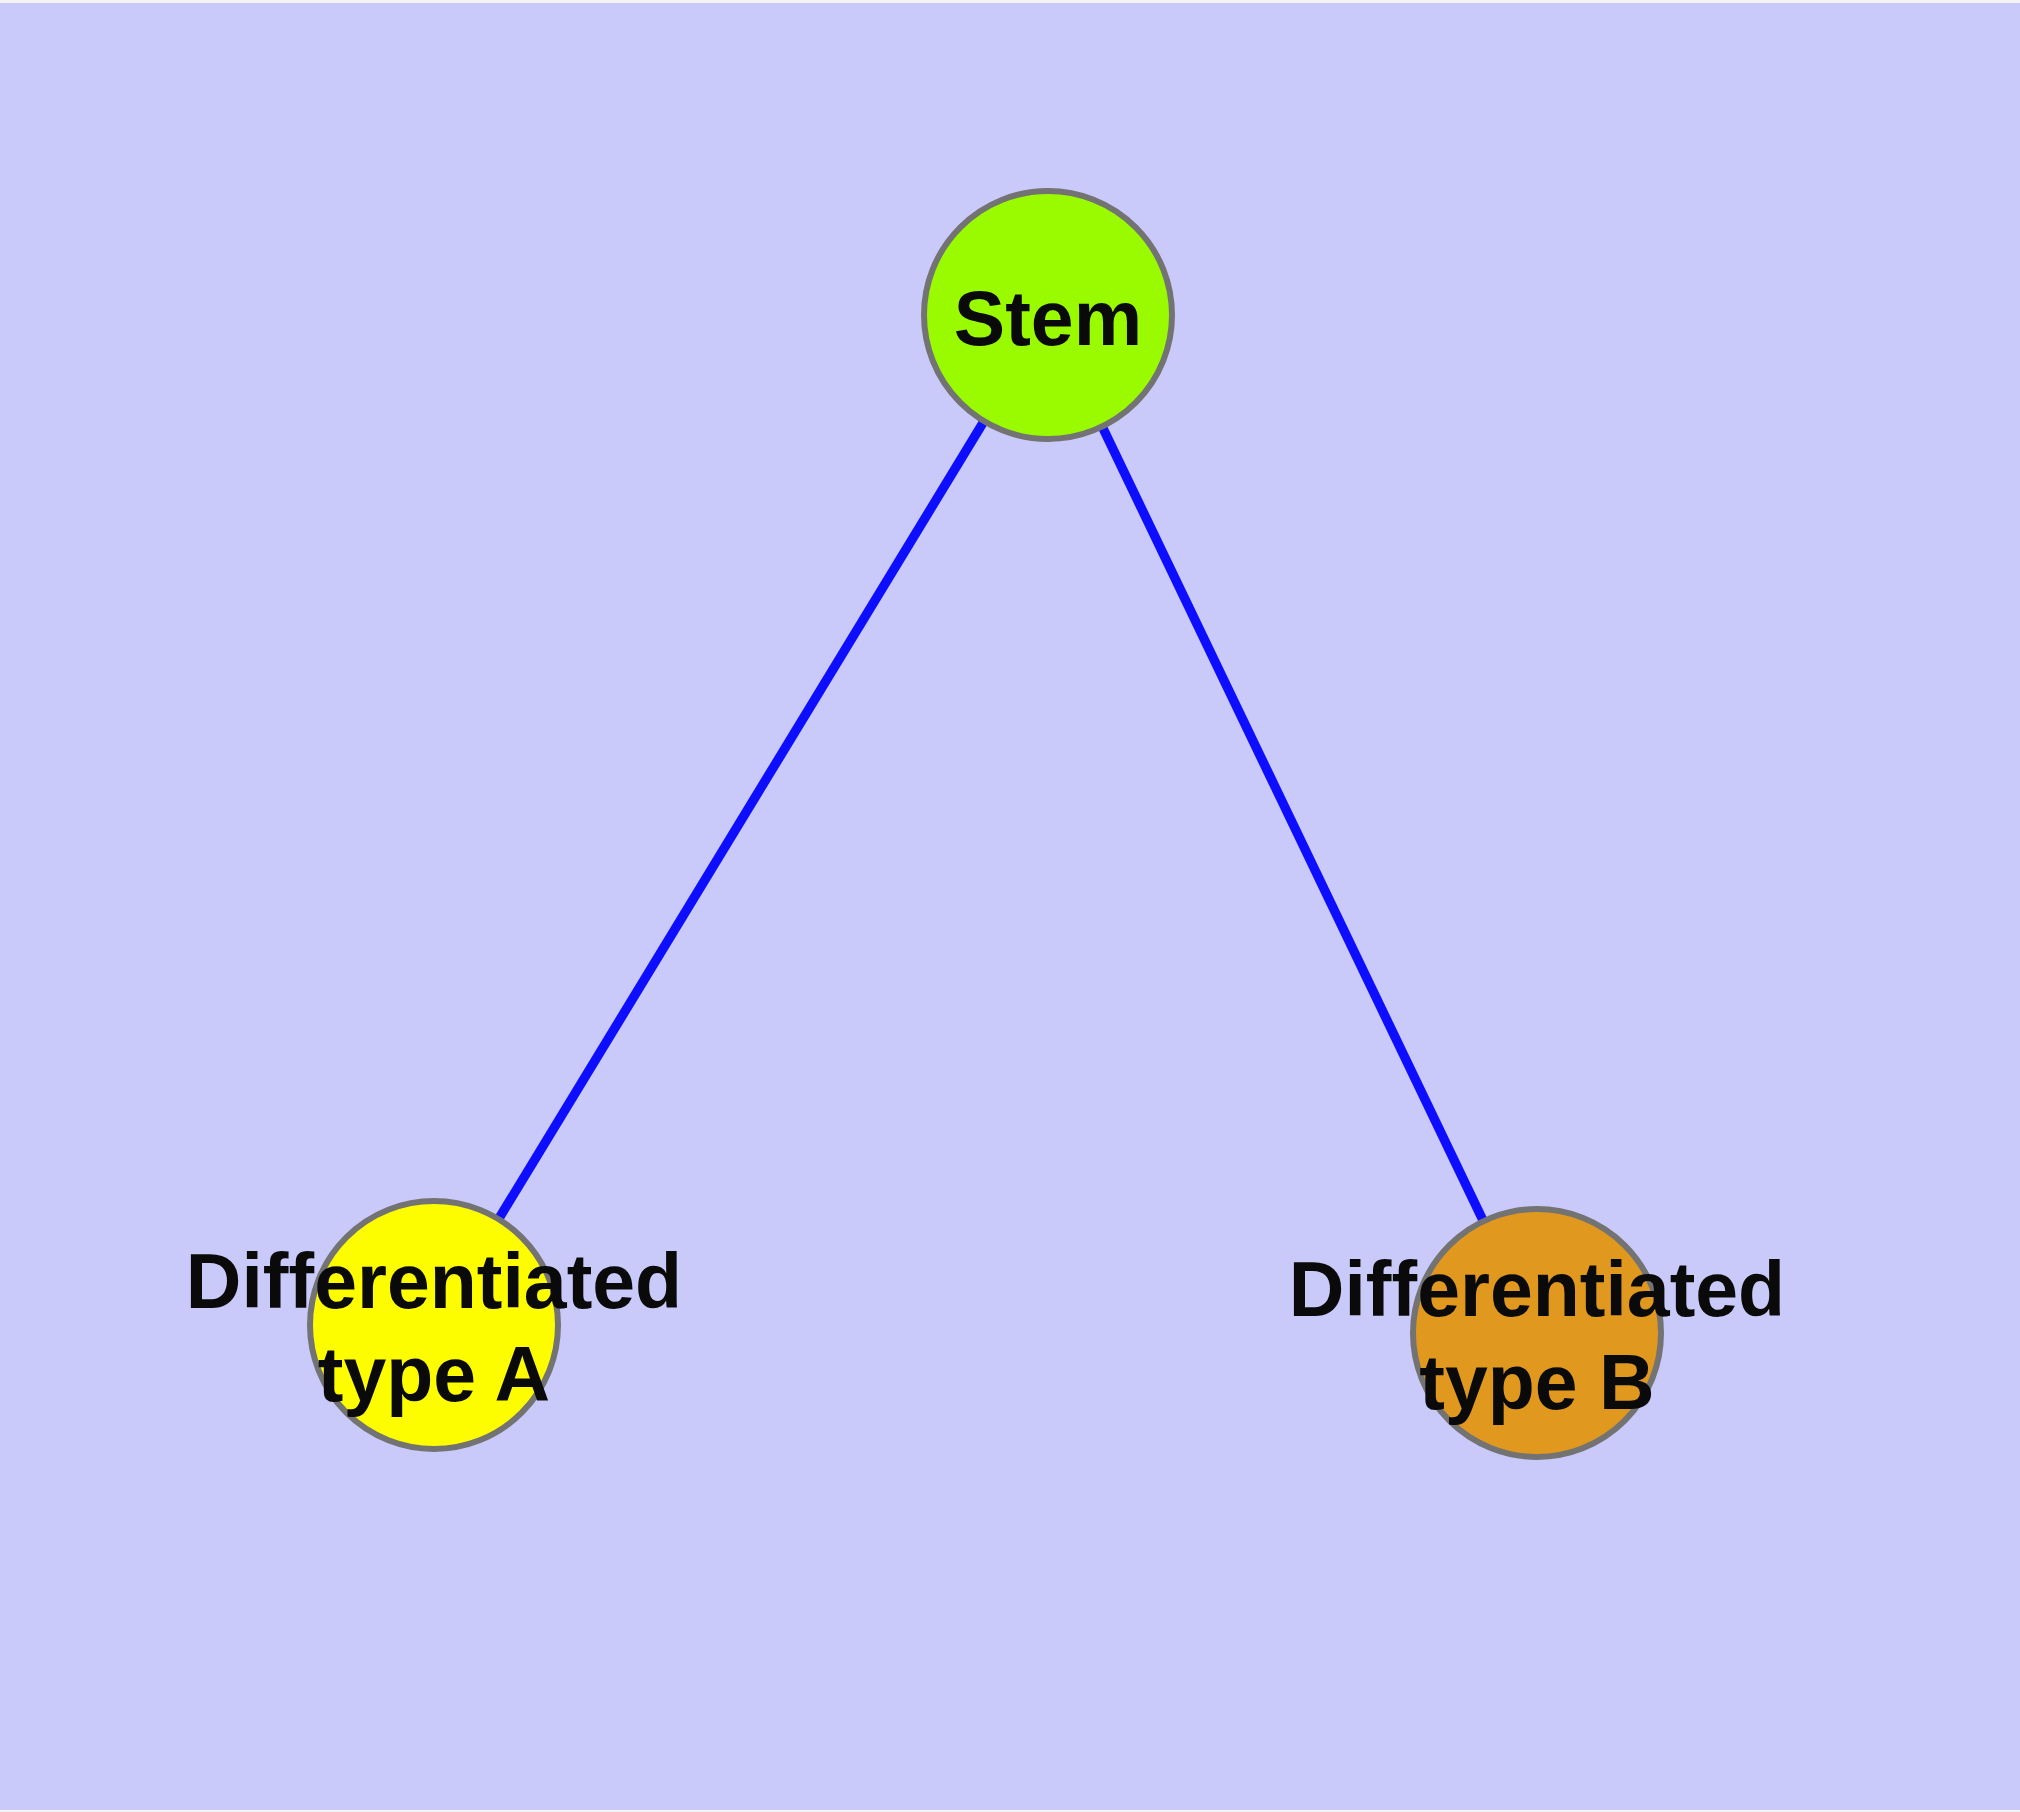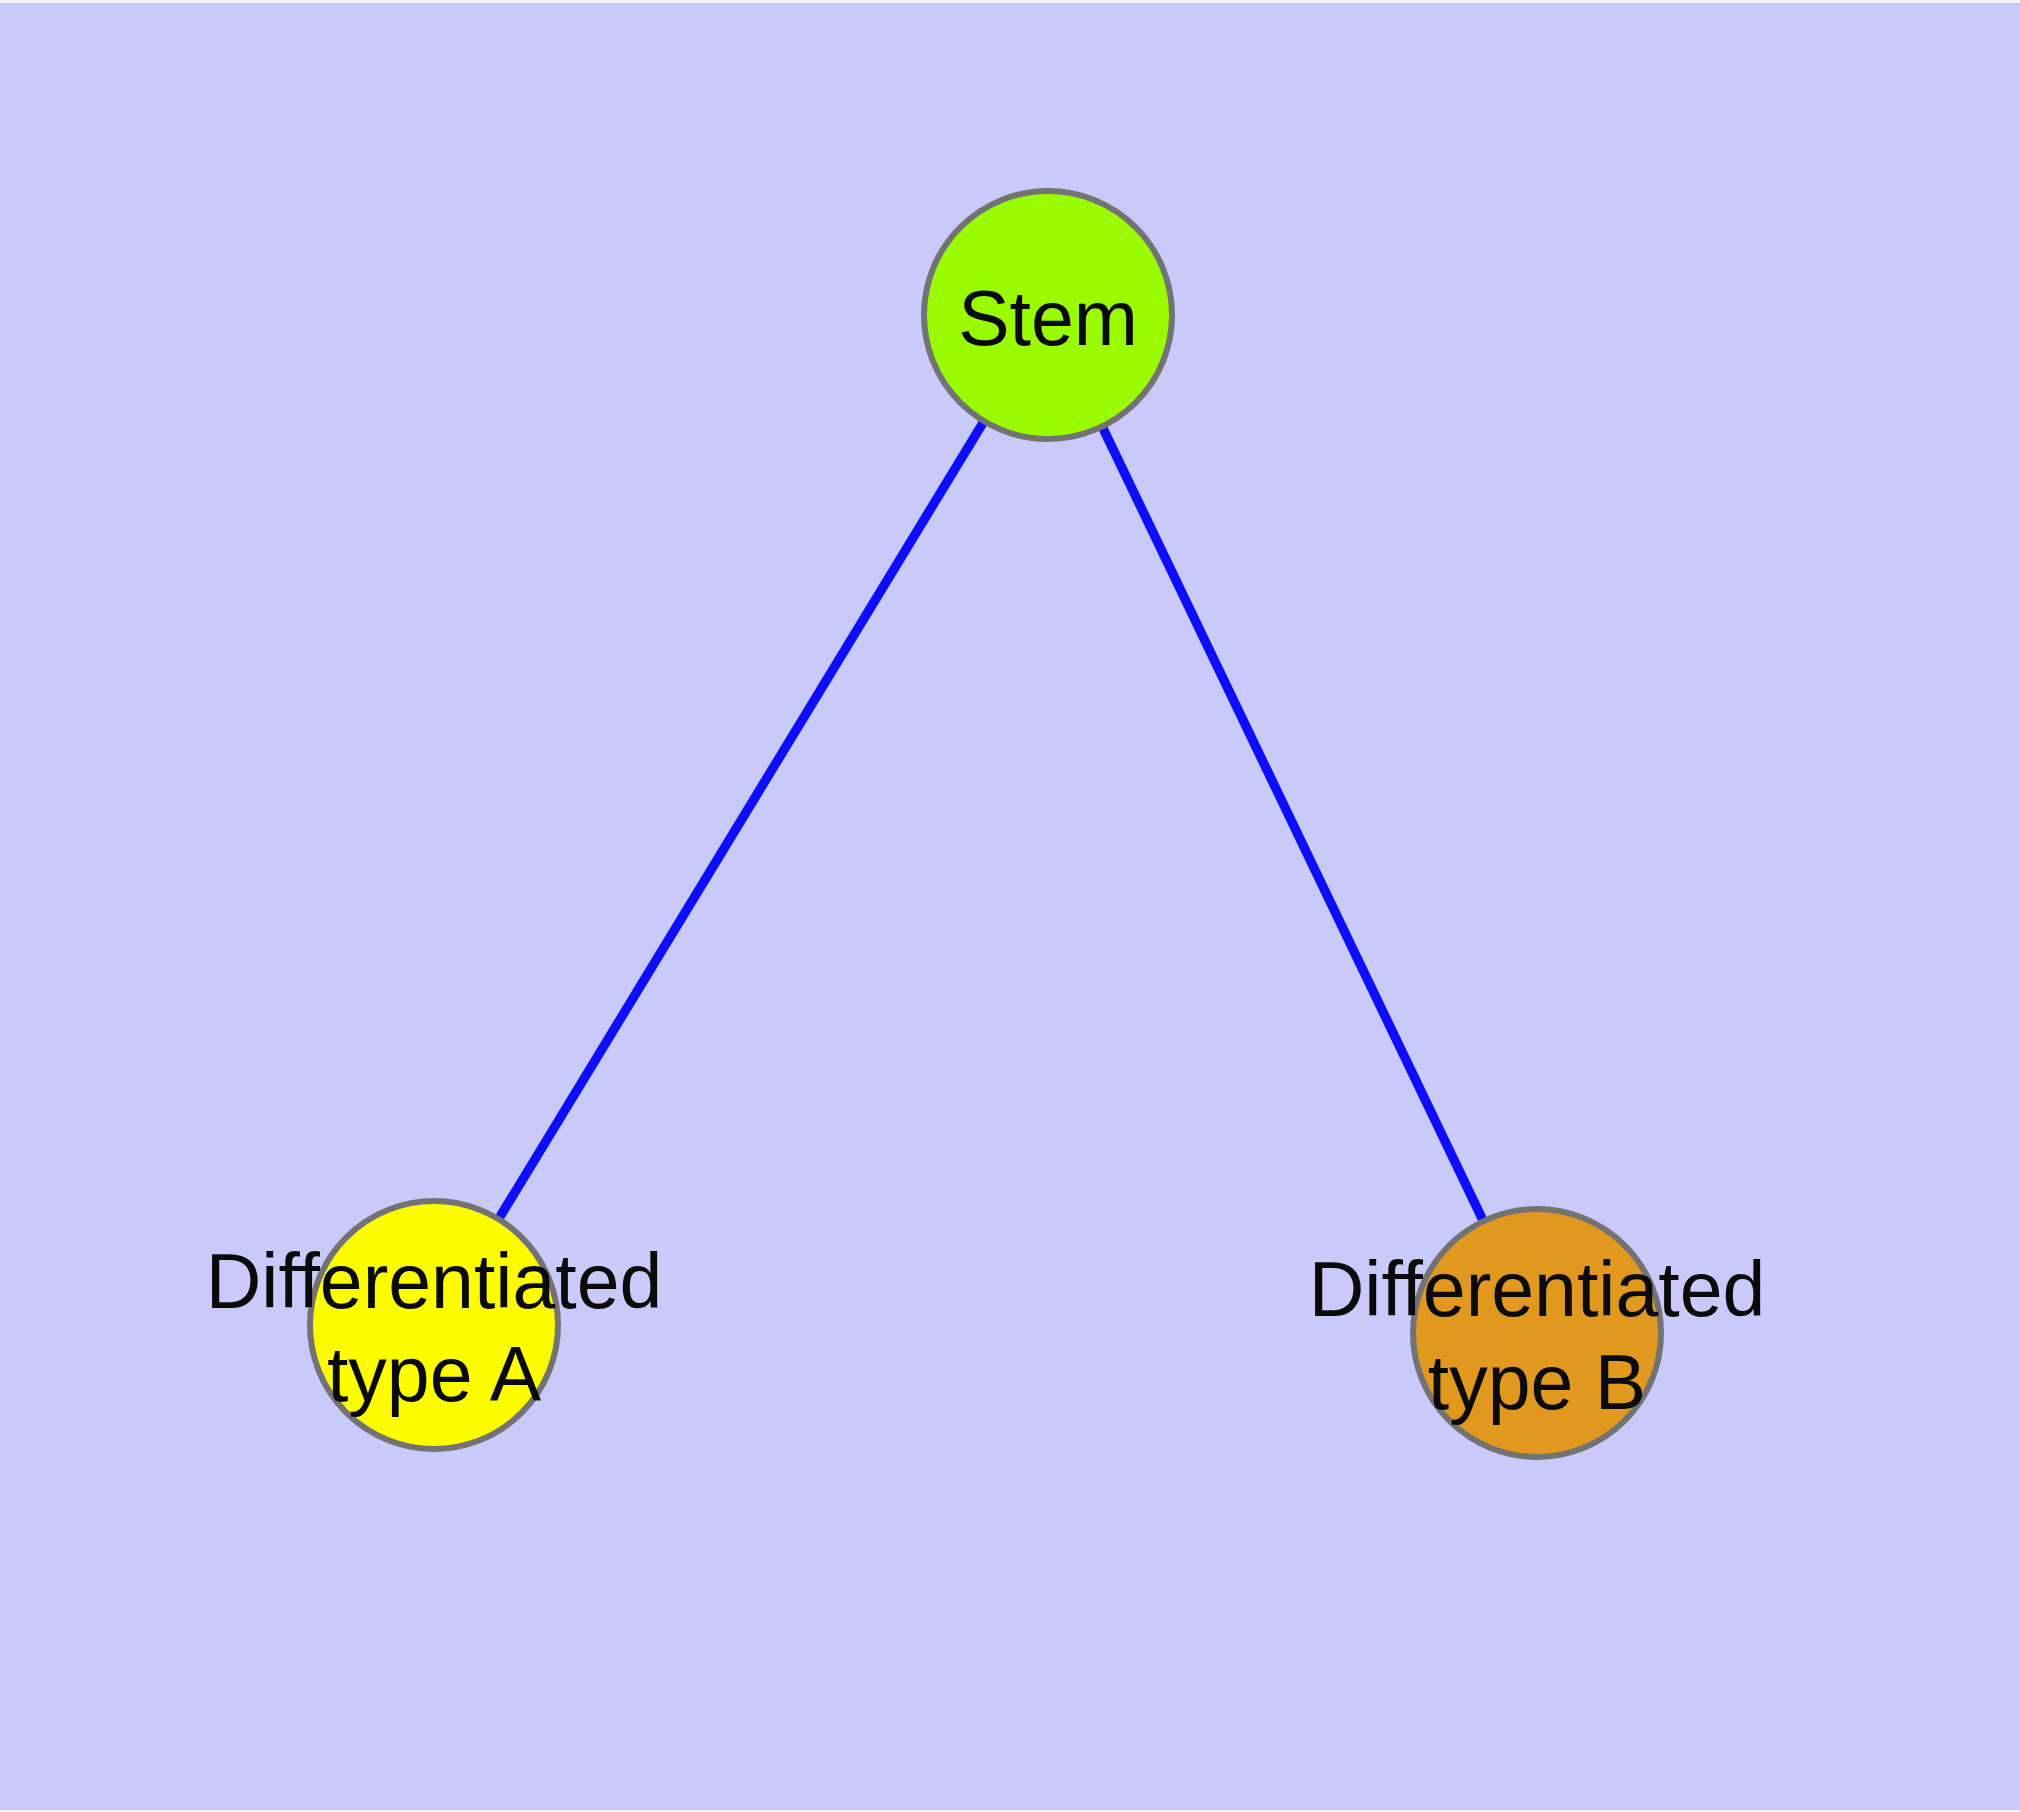--- a/index.html
+++ b/index.html
@@ -43,21 +43,21 @@
     border: 6px solid #737373; 
     border-radius: 50%;
   }
   .label {
     position: absolute;
     left: 0;
     top: 3.4px;
     transform: translate(-50%, -50%);
     white-space: pre-line;
     text-align: center;
-    font-weight: normal;
+    font-weight: bold;
     font-size: 77px;
     line-height: 93px;
     letter-spacing: 0;
     color: #0A0A0A; 
   }
 </style>
 </head>
 <body style="background: rgb(244, 244, 246);">
 
 <div class="canvas" style="background: rgb(202, 202, 250);">

